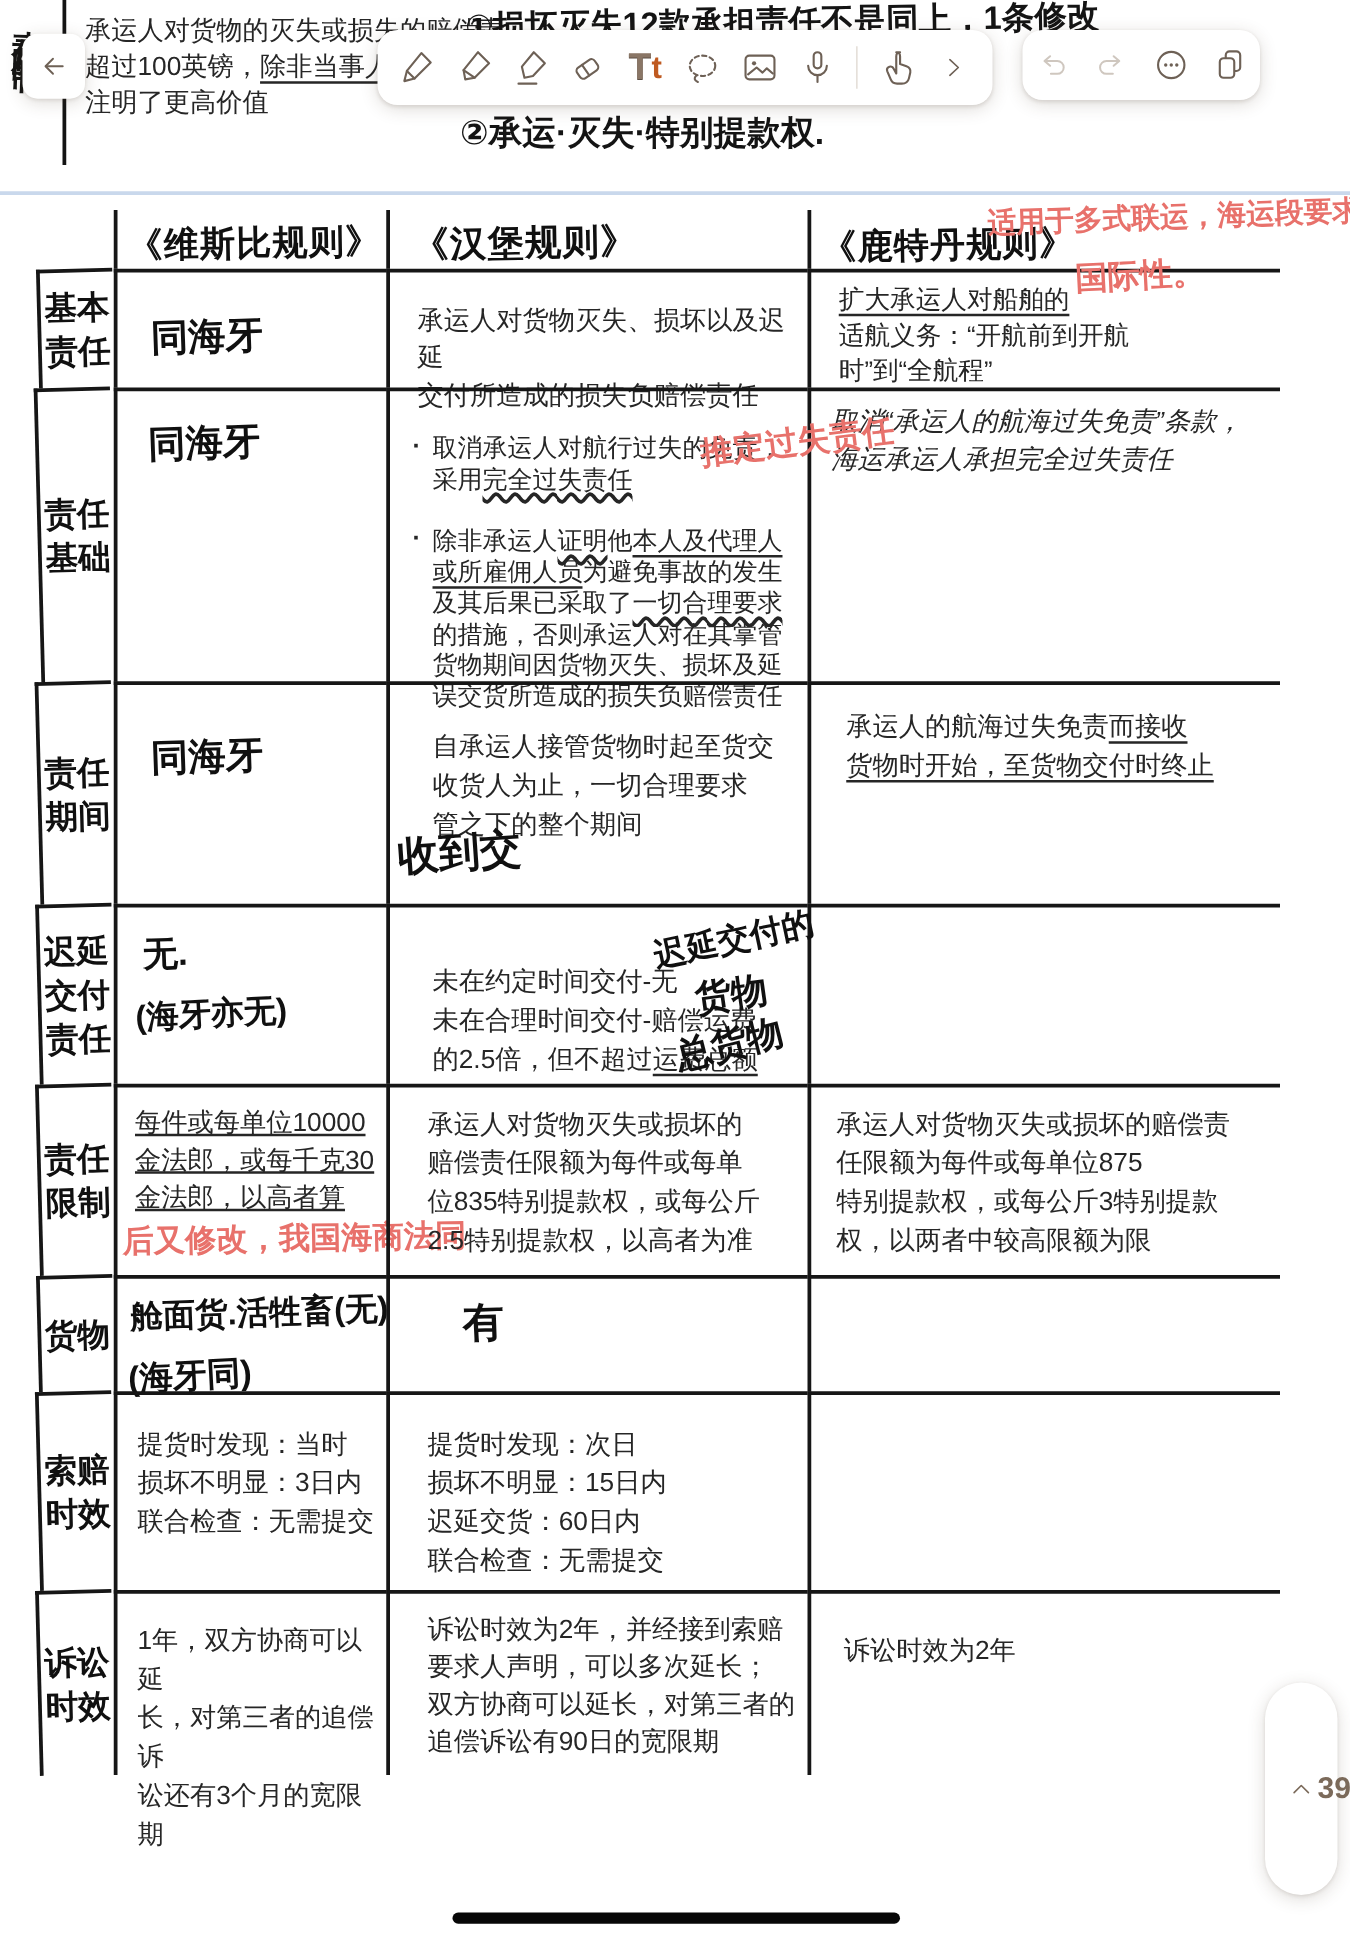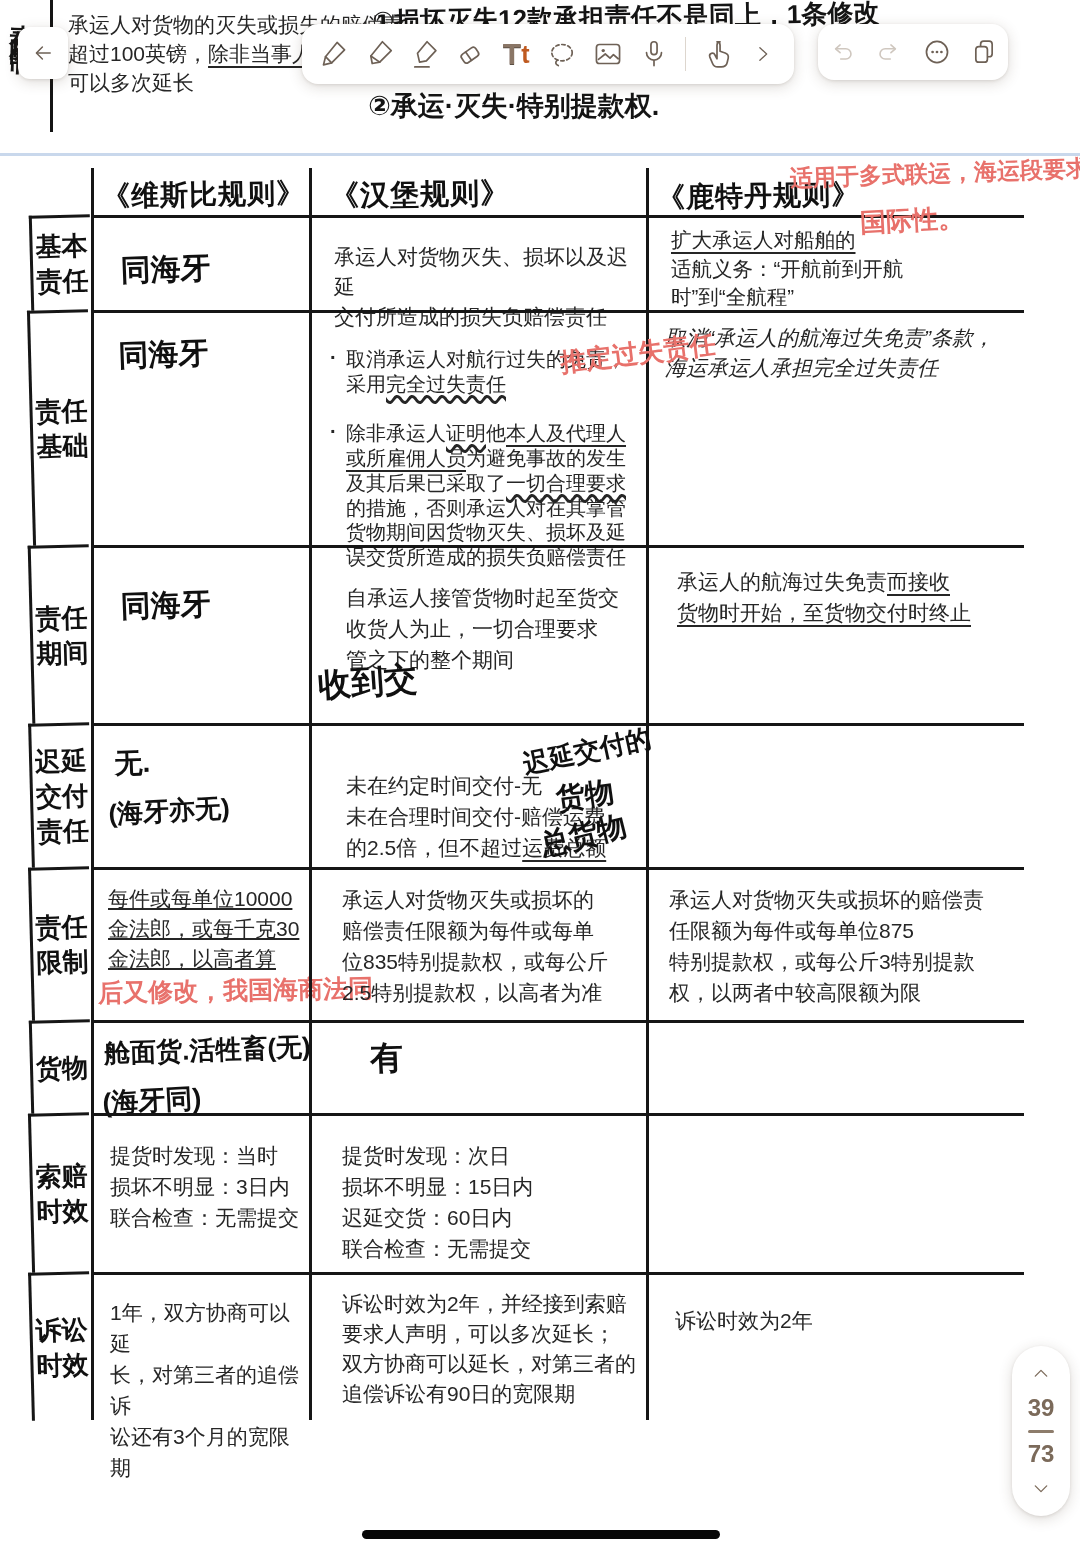--- a/index.html
+++ b/index.html
@@ -29,38 +29,38 @@
   .rlabel{display:flex;align-items:center;justify-content:center;text-align:center;white-space:pre-line;font-weight:700;font-size:26px;line-height:35px;transform:rotate(-1.5deg);color:#101010;}
   .bullet{position:relative;padding-left:20px;}
   .bullet::before{content:"\00b7";position:absolute;left:4px;top:-2px;font-weight:900;}
   
   .toptext{position:absolute;left:68px;top:10px;font-size:21px;line-height:29px;color:#262626;z-index:2;}
   .hwtop{position:absolute;font-weight:700;color:#141414;white-space:nowrap;z-index:3;}
   .bluerule{position:absolute;left:0;top:153px;width:1080px;height:3px;background:#c9d8ec;z-index:1;}
   .vline{position:absolute;left:50px;top:0;width:3px;height:132px;background:#141414;z-index:1;}
   .marginhw{position:absolute;left:6px;top:2px;writing-mode:vertical-rl;font-weight:700;font-size:27px;letter-spacing:8px;color:#141414;z-index:1;transform:rotate(2deg);}
   
-  .pager{left:1012px;top:1346px;width:58px;height:170px;border-radius:29px;flex-direction:column;justify-content:space-between;padding:14px 16px;box-sizing:border-box;}
+  .pager{left:1012px;top:1346px;width:58px;height:170px;border-radius:29px;flex-direction:row;justify-content:space-between;padding:14px 16px;box-sizing:border-box;}
   .pnum{font-size:24px;font-weight:600;color:#7b6a5a;}
   .pline{width:26px;height:3px;background:#8d7c6b;border-radius:2px;}
   .pbtn{display:flex;align-items:center;justify-content:center;cursor:pointer;}
   .home{position:absolute;left:362px;top:1530px;width:358px;height:9px;border-radius:5px;background:#070707;z-index:7;}
 </style>
 </head>
 <body>
 
 <div class="canvas">
 
   <div class="marginhw">责任限制</div>
   <div class="vline"></div>
 
   <div class="toptext">
     <div><span>承运人对货物的灭失或损失的赔偿责</span></div>
     <div><span>超过100英镑，</span><span class="us">除非当事人在提单上</span></div>
-    <div><span>可以多次延长</span></div>
+    <div><span>注明了更高价值</span></div>
   </div>
 
   <div class="hwtop" style="left:372px;top:0px;font-size:26px;transform:rotate(-1deg);">①损坏灭失12款承担责任不是同上，1条修改</div>
   <div class="hwtop" style="left:368px;top:88px;font-size:27px;">②承运·灭失·特别提款权.</div>
 
   <div class="bluerule"></div>
 
   <div class="card" style="left:18px;top:27px;width:50px;height:52px;border-radius:12px;justify-content:center;">
     <svg class="ic" width="30" height="30" viewBox="0 0 100 100">
         <line x1="74" y1="50" x2="30" y2="50"></line>

